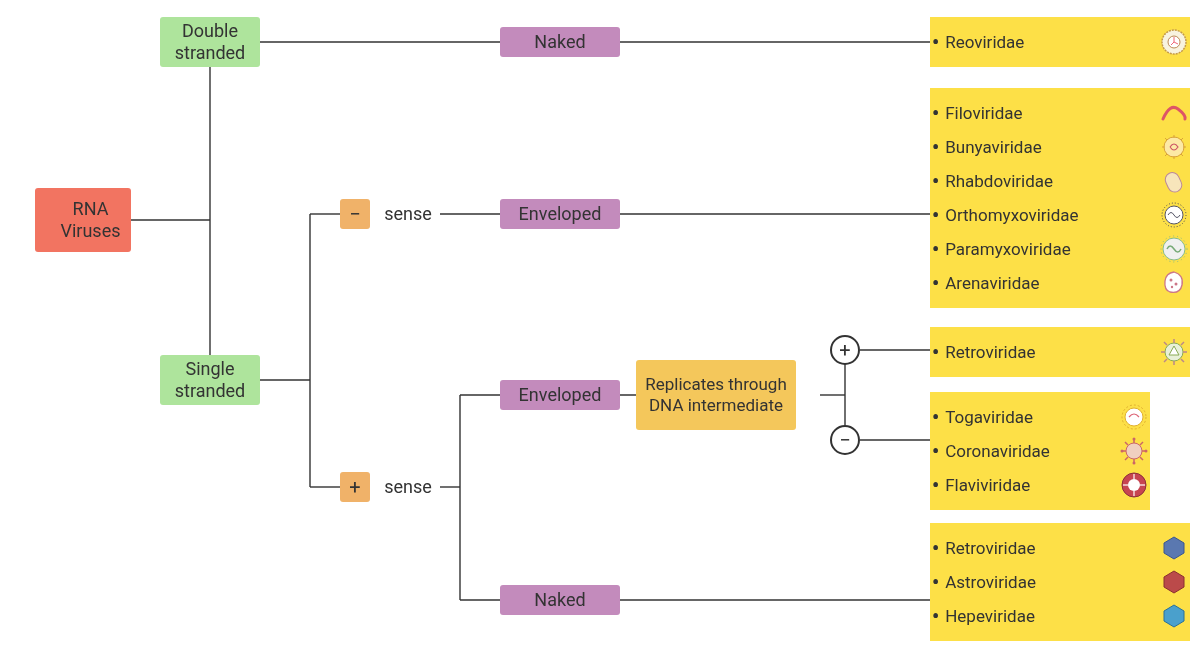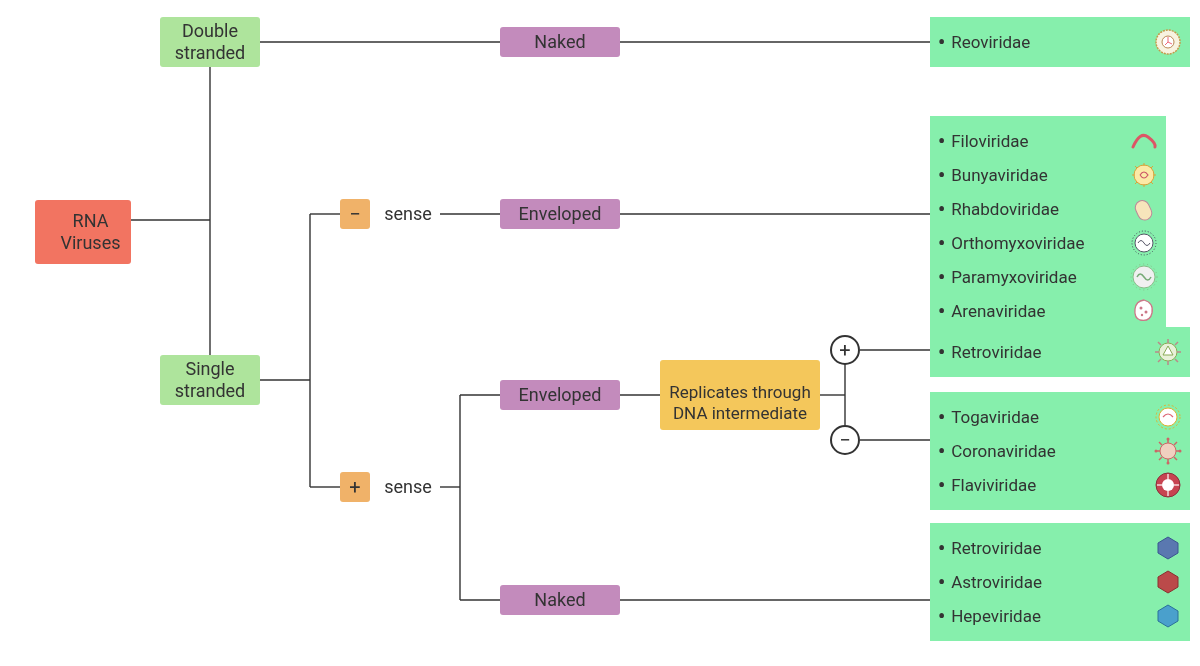--- a/index.html
+++ b/index.html
@@ -65,22 +65,22 @@
     border-radius: 50%;
     background: #fff;
     border: 2px solid #333;
     display: flex;
     align-items: center;
     justify-content: center;
     font-size: 20px;
   }
   .panel {
     position: absolute;
-    background: #86efac;
-    padding: 8px 8px;
+    background: #fde047;
+    padding: 8px 2px;
     font-size: 17px;
   }
   .panel ul { list-style: none; }
   .panel li {
     display: flex;
     align-items: center;
     gap: 6px;
     padding: 3px 0;
   }
   .panel li::before {
@@ -127,21 +127,21 @@
 
   <line x1="820" y1="395" x2="845" y2="395"></line>
   <line x1="845" y1="350" x2="845" y2="440"></line>
   <line x1="860" y1="350" x2="930" y2="350"></line>
   <line x1="860" y1="440" x2="930" y2="440"></line>
 
   <line x1="460" y1="600" x2="500" y2="600"></line>
   <line x1="620" y1="600" x2="930" y2="600"></line>
 </svg>
 
-<div class="node root" style="left:35px; top:200px;padding-left:15px;">
+<div class="node root" style="left:35px; top:188px;padding-left:15px;">
   <span>RNA Viruses</span>
 </div>
 
 <div class="node green" style="left:160px; top:17px;">
   <span>Double stranded</span>
 </div>
 
 <div class="node green" style="left:160px; top:355px;">
   <span>Single stranded</span>
 </div>
@@ -166,21 +166,21 @@
 <div class="node purple" style="left:500px; top:199px;">
   <span>Enveloped</span>
 </div>
 <div class="node purple" style="left:500px; top:380px;">
   <span>Enveloped</span>
 </div>
 <div class="node purple" style="left:500px; top:585px;">
   <span>Naked</span>
 </div>
 
-<div class="node yellow" style="left:660px; top:360px;align-items:flex-end;">
+<div class="node yellow" style="left:636px; top:360px;">
   <span>Replicates through DNA intermediate</span>
 </div>
 
 <div class="circle" style="left:830px; top:335px;">
   <span>+</span>
 </div>
 <div class="circle" style="left:830px; top:425px;">
   <span>−</span>
 </div>
 
@@ -194,21 +194,21 @@
             <circle cx="14" cy="14" r="6" fill="#fff" stroke="#b85" stroke-width="1"></circle>
             <line x1="14" y1="14" x2="14" y2="9" stroke="#e67" stroke-width="1"></line>
             <line x1="14" y1="14" x2="18" y2="16" stroke="#e67" stroke-width="1"></line>
             <line x1="14" y1="14" x2="11" y2="17" stroke="#e67" stroke-width="1"></line>
           </svg>
       </span>
     </li>
   </ul>
 </div>
 
-<div class="panel" style="left:930px; top:88px; width:236px;margin-top:28px;">
+<div class="panel" style="left:930px; top:88px; width:260px;">
   <ul>
     <li>
       <span>Filoviridae</span>
       <span class="icon">
         <svg viewBox="0 0 28 28">
             <path d="M3 20 Q10 4 18 10 Q26 16 25 20" fill="none" stroke="#d56" stroke-width="3" stroke-linecap="round"></path>
           </svg>
       </span>
     </li>
     <li>
@@ -291,21 +291,21 @@
               <line x1="4" y1="24" x2="7" y2="21"></line>
               <line x1="21" y1="7" x2="24" y2="4"></line>
             </g>
             <polygon points="14,8 19,17 9,17" fill="#fff" stroke="#8a5"></polygon>
           </svg>
       </span>
     </li>
   </ul>
 </div>
 
-<div class="panel" style="left:930px; top:392px; width:260px;">
+<div class="panel" style="left:930px; top:392px; width:220px;">
   <ul>
     <li>
       <span>Togaviridae</span>
       <span class="icon">
         <svg viewBox="0 0 28 28">
             <circle cx="14" cy="14" r="9" fill="#fff" stroke="#e0b030" stroke-width="1"></circle>
             <circle cx="14" cy="14" r="12" fill="none" stroke="#e0b030" stroke-dasharray="2 2"></circle>
             <path d="M9 14 Q14 8 19 14" fill="none" stroke="#d67" stroke-width="1.2"></path>
           </svg>
       </span>

